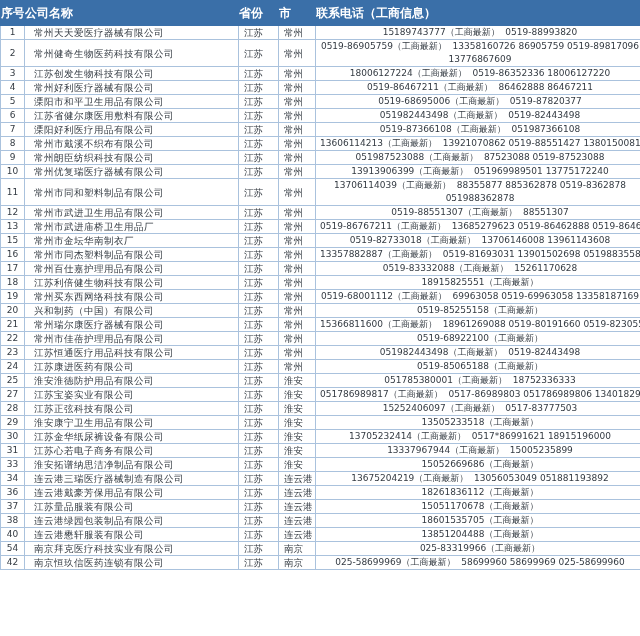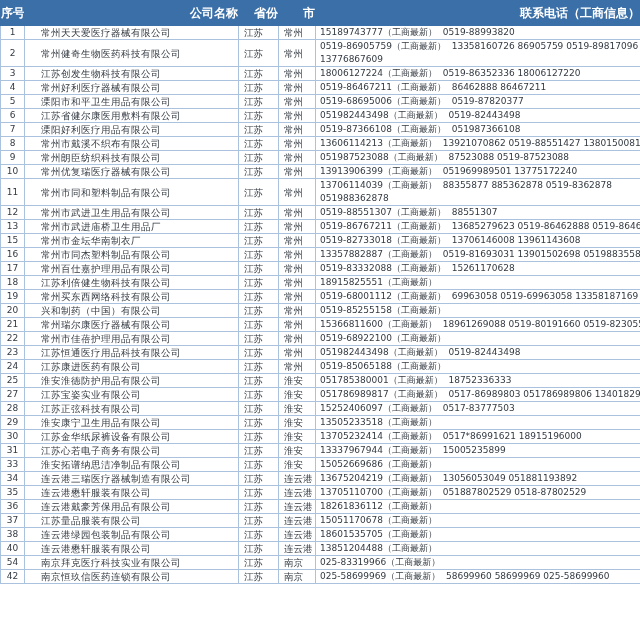--- a/index.html
+++ b/index.html
@@ -25,44 +25,45 @@
   col.w1{width:214px;}
   col.w2{width:40px;}
   col.w3{width:37px;}
   col.w4{width:325px;}
   thead th{
     background:var(--header-bg);
     color:var(--header-text);
     font-weight:bold;
     font-size:12px;
     height:25px;
-    text-align:right;
+    text-align:left;
     border:1px solid var(--header-bg);
     overflow:hidden;
     white-space:nowrap;
   }
   tbody td{
     border:1px solid var(--border);
     font-size:9px;
     line-height:13px;
     height:13px;
     vertical-align:middle;
     overflow:hidden;
     white-space:nowrap;
     background:#ffffff;
   }
   td.c0{text-align:center;color:var(--text);}
-  td.c1{padding-left:16px;font-size:9.5px;letter-spacing:.5px;}
+  td.c1{padding-left:9px;font-size:9.5px;letter-spacing:.5px;}
   td.c2,td.c3{padding-left:5px;font-size:9.5px;}
   td.c4{padding-left:4px;}
   .phone-line{
     height:13px;
     line-height:13px;
     white-space:pre;
     overflow:hidden;
+    text-align:center;
   }
 </style>
 </head>
 <body>
 
 <div class="page">
   <table>
     <colgroup>
       <col class="w0">
         <col class="w1">
@@ -355,29 +356,20 @@
         <tr>
           <td class="c0">34</td>
           <td class="c1">连云港三瑞医疗器械制造有限公司</td>
           <td class="c2">江苏</td>
           <td class="c3">连云港</td>
           <td class="c4">
             <div class="phone-line">13675204219（工商最新）  13056053049 051881193892</div>
           </td>
         </tr>
         <tr>
-          <td class="c0">35</td>
-          <td class="c1">连云港懋轩服装有限公司</td>
-          <td class="c2">江苏</td>
-          <td class="c3">连云港</td>
-          <td class="c4">
-            <div class="phone-line">13705110700（工商最新）  051887802529 0518-87802529</div>
-          </td>
-        </tr>
-        <tr>
           <td class="c0">36</td>
           <td class="c1">连云港戴豪芳保用品有限公司</td>
           <td class="c2">江苏</td>
           <td class="c3">连云港</td>
           <td class="c4">
             <div class="phone-line">18261836112（工商最新）</div>
           </td>
         </tr>
         <tr>
           <td class="c0">37</td>

